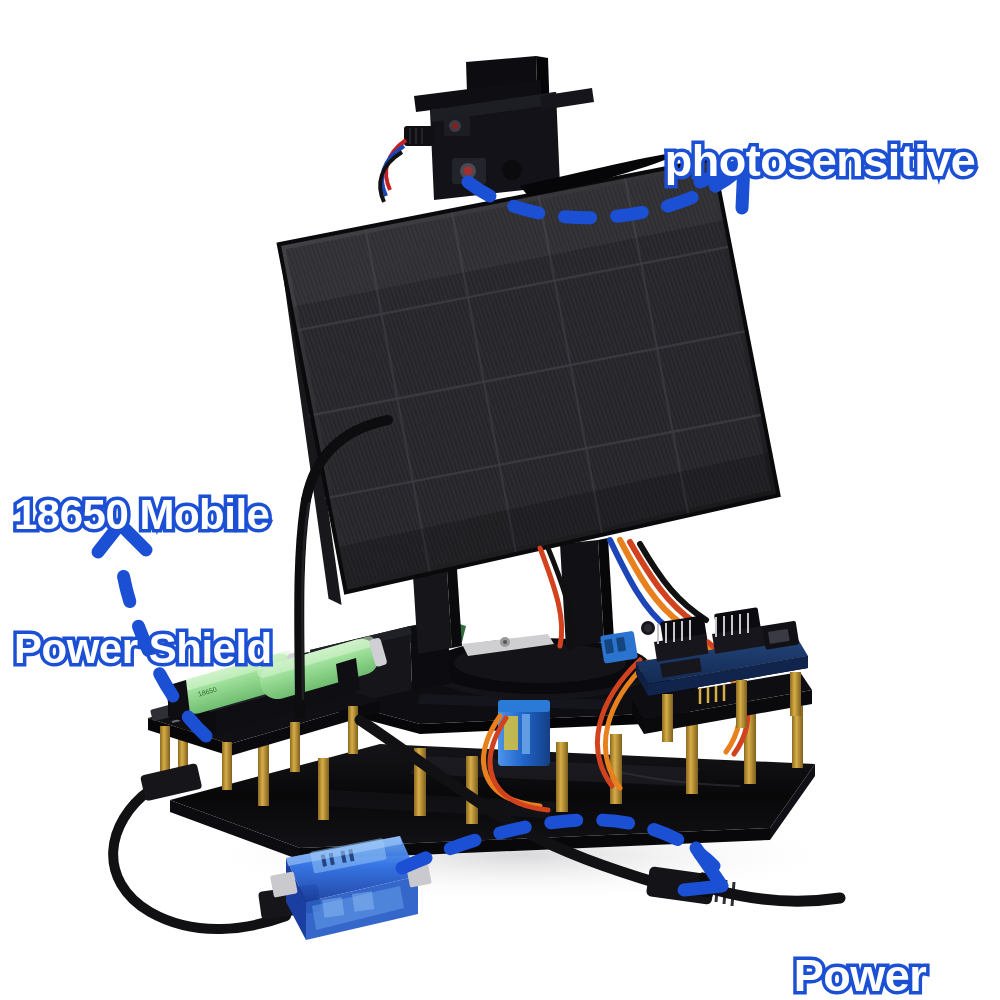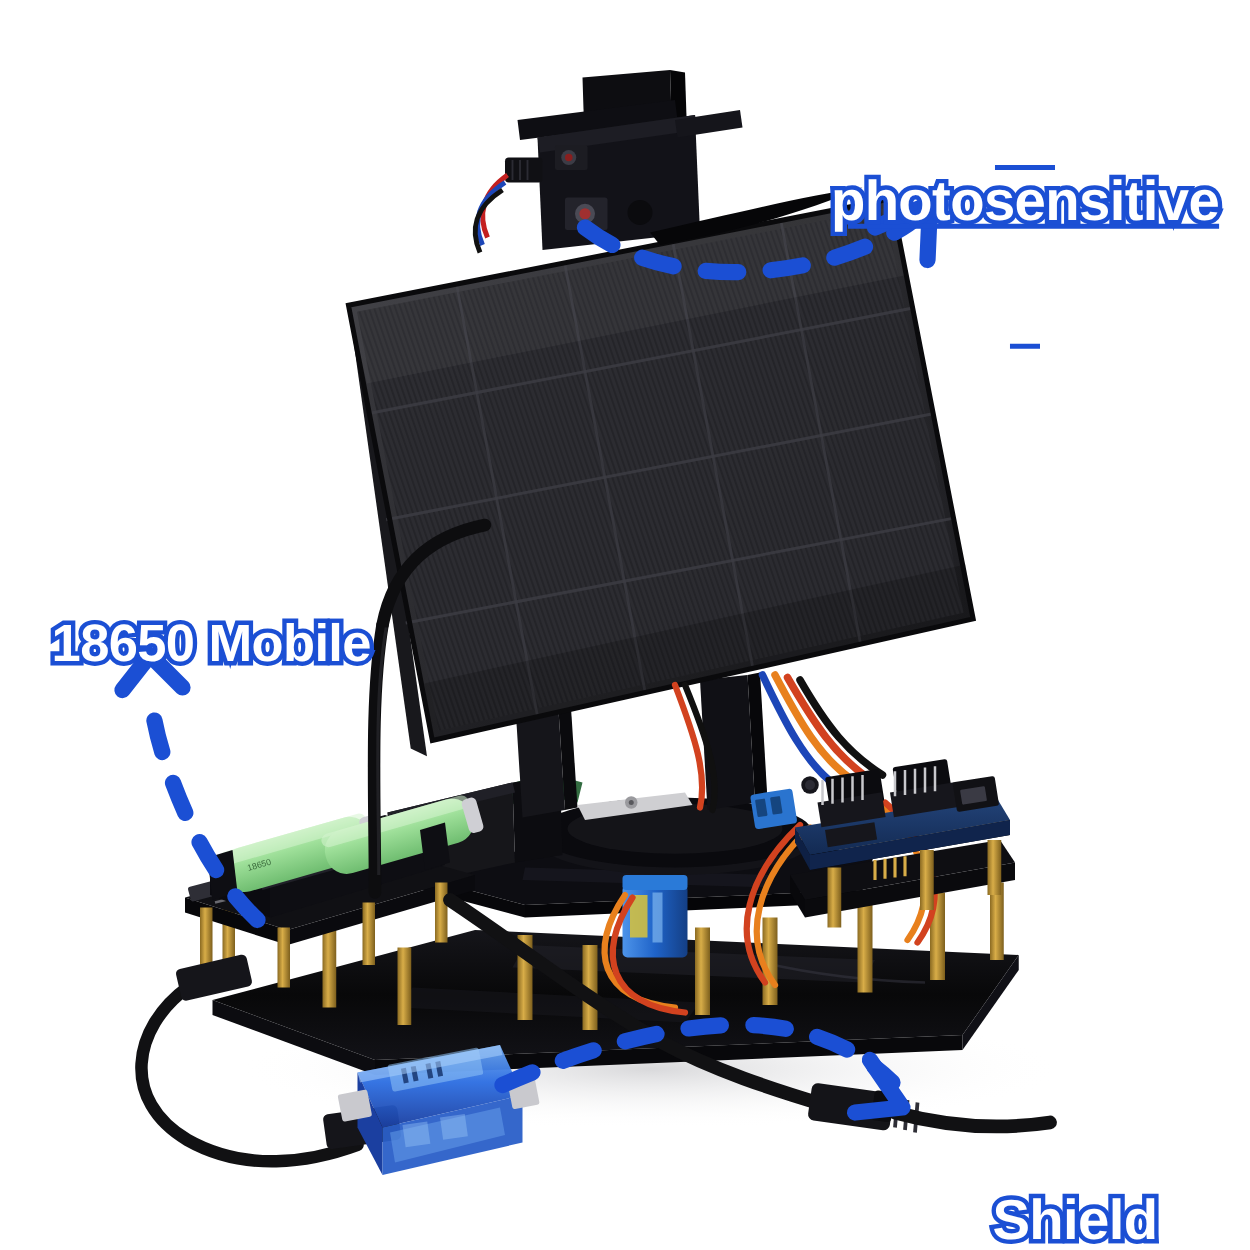--- a/index.html
+++ b/index.html
@@ -2,22 +2,22 @@
 <html><head>
 <meta charset="utf-8">
 <style>
   html,body{margin:0;padding:0;background:#fff;}
   body{width:1000px;height:1000px;overflow:hidden;font-family:"Liberation Sans",sans-serif;}
   #stage{position:relative;width:1000px;height:1000px;background:#ffffff;}
   svg.layer{position:absolute;left:0;top:0;width:1000px;height:1000px;}
   .ann{position:absolute;font-family:"Liberation Sans",sans-serif;font-weight:700;
        color:#ffffff;line-height:1.06;letter-spacing:-0.5px;white-space:pre;
        -webkit-text-stroke:7px #1b4fd4;paint-order:stroke fill;}
-  #lbl-sensor{left:650px;top:42px;font-size:45px;text-align:center;width:340px;text-decoration:underline;}
-  #lbl-shield{left:14px;top:404px;font-size:42px;text-align:center;width:310px;}
+  #lbl-sensor{left:650px;top:42px;font-size:45px;text-align:center;width:340px;}
+  #lbl-shield{left:14px;top:404px;font-size:42px;text-align:left;width:310px;}
   #lbl-charge{left:735px;top:857px;font-size:45px;text-align:center;width:250px;}
 </style>
 </head>
 <body>
 
 <div id="stage">
 
   <svg class="layer" viewBox="0 0 1000 1000">
     <defs>
       <linearGradient id="panelG" x1="0" y1="0" x2="1" y2="1">
@@ -386,20 +386,21 @@
       <path d="M696 848 L722 886 L684 890" stroke-dasharray="none" stroke-linejoin="round"></path>
     </g>
   </svg>
 
   <div class="ann" id="lbl-sensor">
     <div>photosensitive</div>
   </div>
 
   <div class="ann" id="lbl-shield">
     <div>18650 Mobile</div>
+    <div>Power Shield</div>
   </div>
 
   <div class="ann" id="lbl-charge">
-    <div>Shield</div>
+    <div>Power</div>
     
   </div>
 
 </div>
 
 </body></html>

